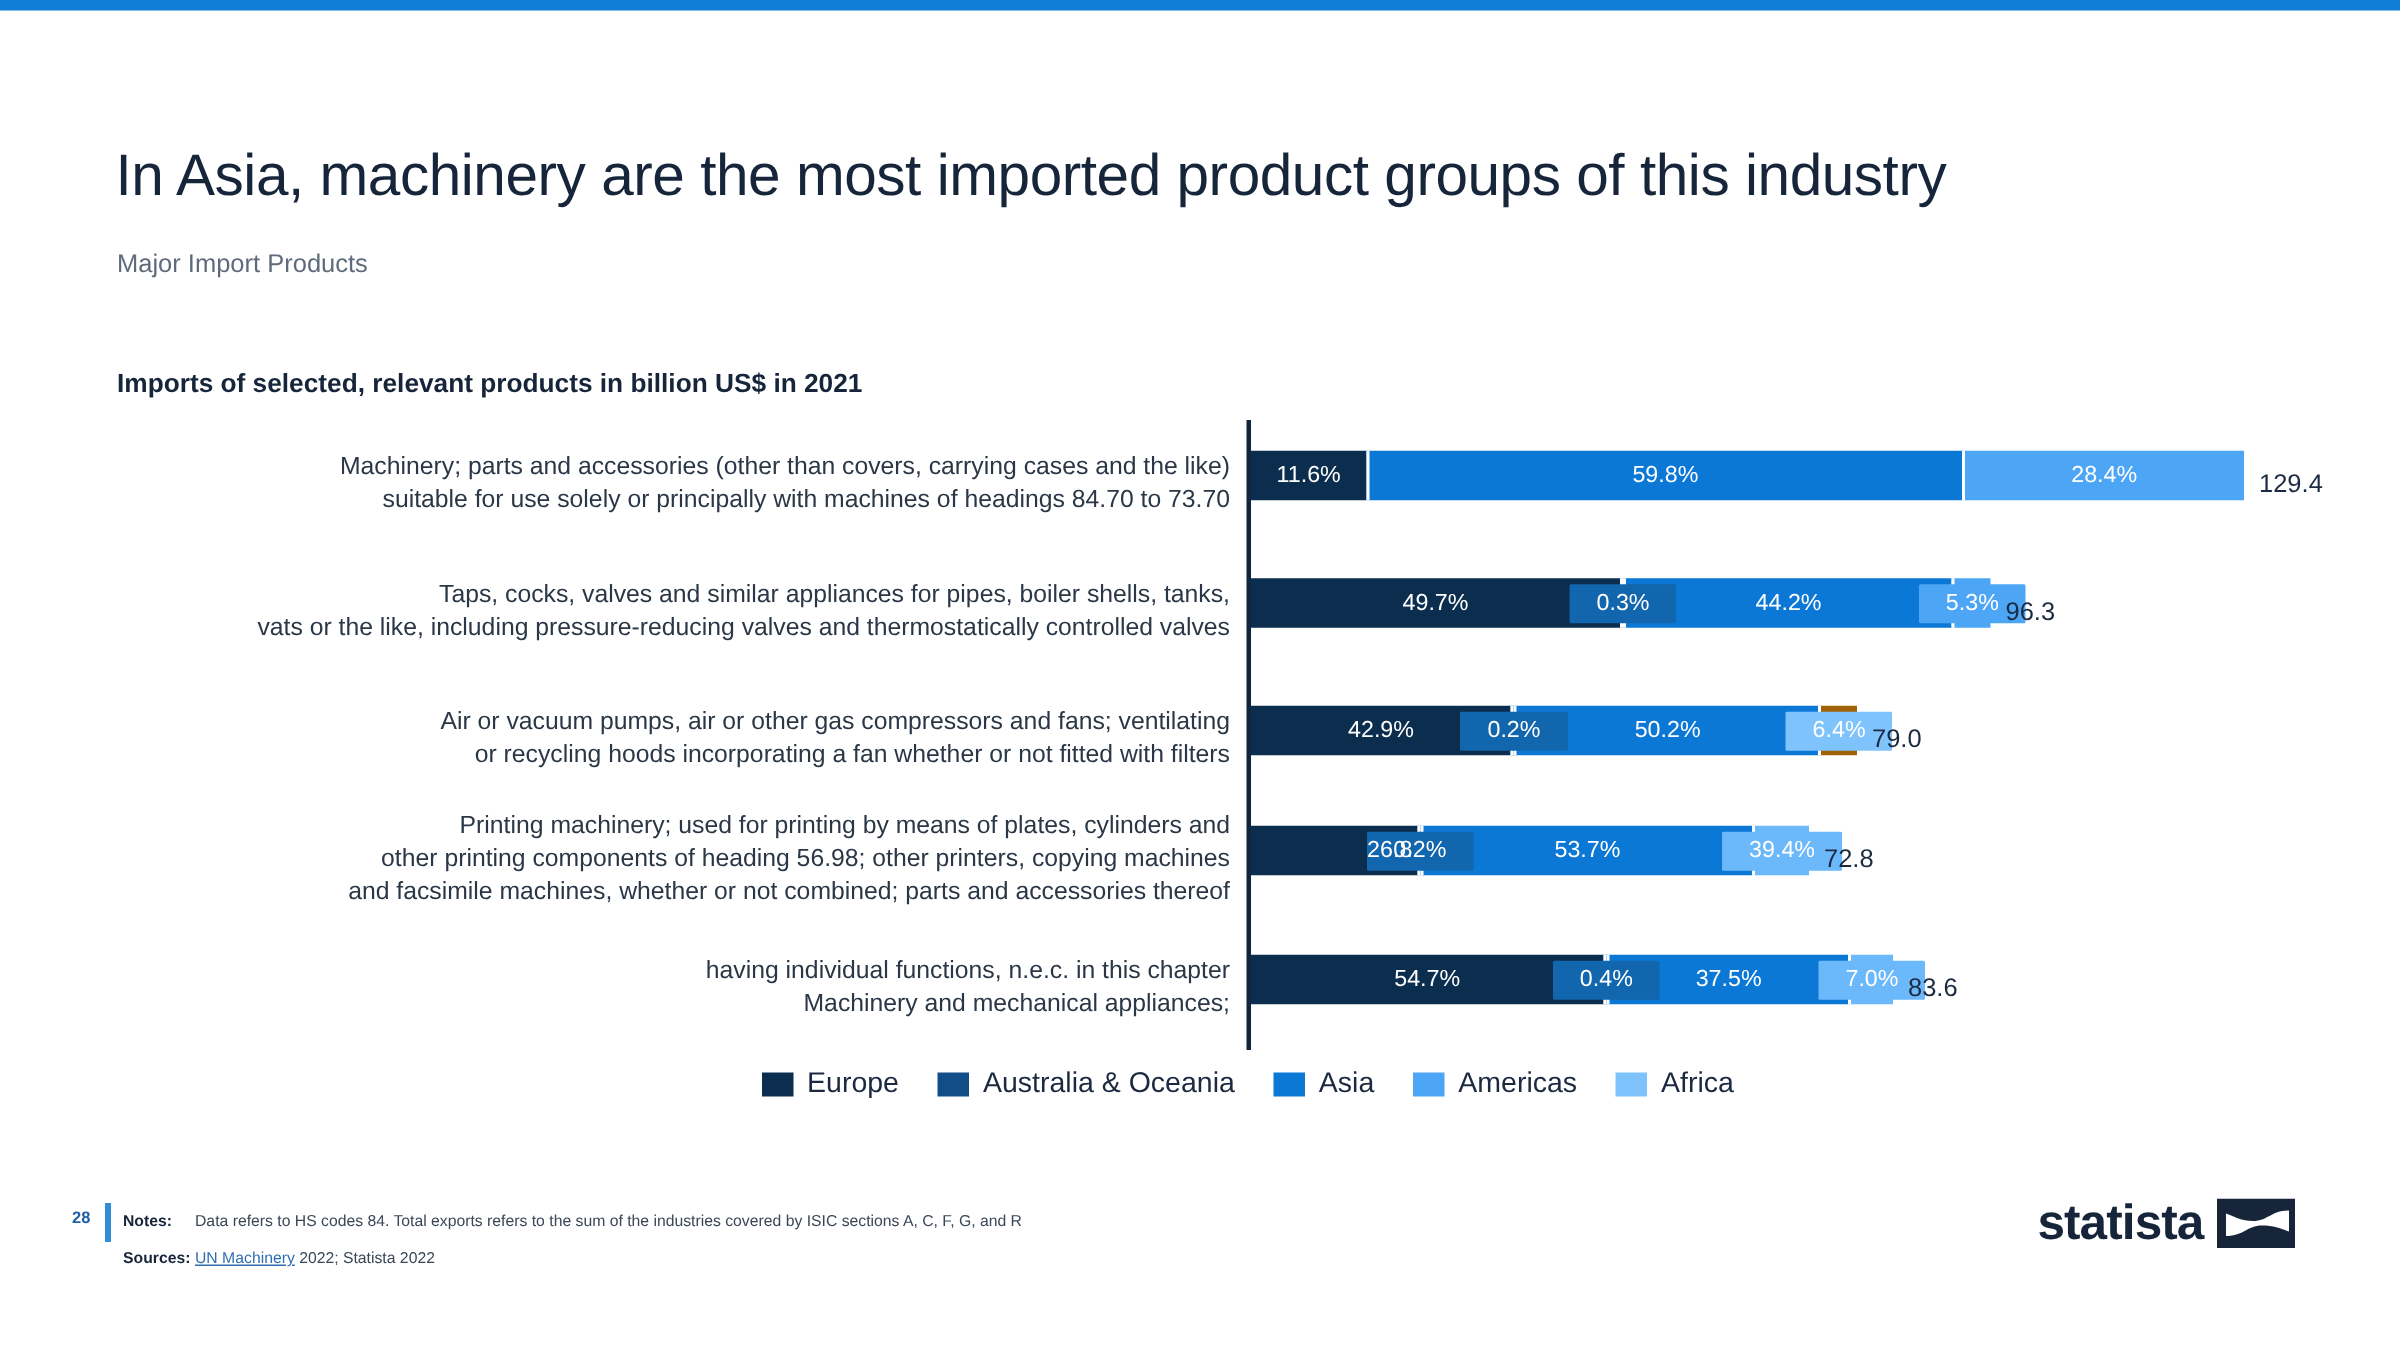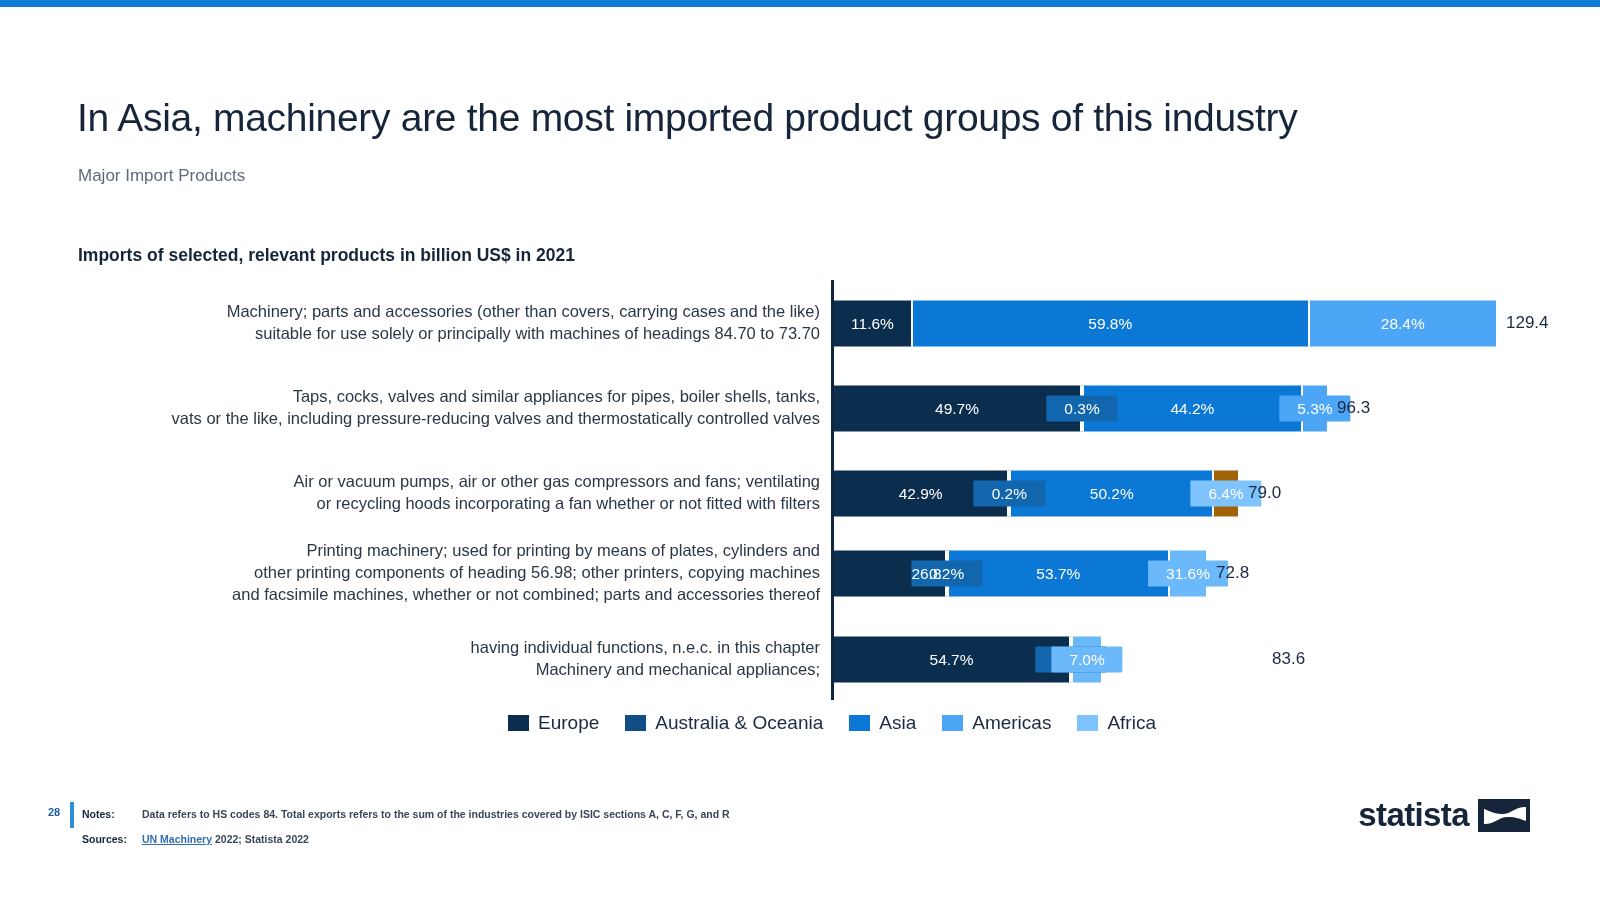--- a/index.html
+++ b/index.html
@@ -31,21 +31,21 @@
   .axis-line{position:absolute;left:753px;top:0;width:3px;height:420px;background:#10263f;}
 
   .row{position:absolute;left:0;width:1450px;height:62px;}
   .row-label{
     position:absolute;left:0;top:50%;transform:translateY(-50%);
     width:742px;text-align:right;
     font-size:16.5px;line-height:1.33;color:#2b3746;font-weight:400;
   }
   .bar{position:absolute;left:756px;top:50%;transform:translateY(-50%);height:45px;display:flex;}
   .seg{
-    height:46px;position:relative;display:flex;align-items:center;justify-content:center;
+    height:33px;position:relative;display:flex;align-items:center;justify-content:center;
     box-sizing:border-box;
   }
   .seg-label{
     font-size:15.5px;color:#ffffff;white-space:nowrap;
     position:relative;z-index:3;padding:2px 3px;
   }
   .seg-chip{
     position:absolute;left:50%;top:50%;transform:translate(-50%,-50%);
     padding:4px 18px;border-radius:1px;z-index:2;white-space:nowrap;
     font-size:15.5px;color:#fff;
@@ -67,21 +67,21 @@
   
   .footer{position:absolute;left:0;top:800px;width:1600px;height:80px;}
   .page-num{
     position:absolute;left:48px;top:6px;font-size:11px;font-weight:700;color:#1f5fa8;
   }
   .foot-rule{position:absolute;left:70px;top:2px;width:4px;height:26px;background:#2f8ed6;}
   .foot-row{position:absolute;left:82px;font-size:10.5px;color:#3b4757;display:flex;align-items:flex-start;}
   .foot-row.notes{top:8px;}
   .foot-row.sources{top:33px;}
   .foot-key{font-weight:700;color:#17253a;width:48px;flex:0 0 48px;}
-  .foot-val{margin-left:12px;font-weight:bold;}
+  .foot-val{margin-left:0;}
   .link{color:#2f6fb0;text-decoration:underline;}
 
   .logo{position:absolute;right:70px;top:-4px;display:flex;align-items:center;gap:9px;}
   .logo-word{font-size:33px;font-weight:700;color:#17253a;letter-spacing:-0.6px;}
   .logo-mark{width:52px;height:33px;display:block;}
 </style>
 </head>
 <body>
 
 <div id="slide">
@@ -165,36 +165,39 @@
             <div class="seg" style="width: 110.897px; background: rgb(12, 46, 78); justify-content: flex-end;">
               <span class="seg-label">26.8</span>
             </div>
             <div class="seg narrow" style="width: 0.827586px; background: rgb(18, 102, 173); border-left: 2px solid rgb(255, 255, 255);">
               <span class="seg-chip" style="background: rgb(18, 102, 173);">0.2%</span>
             </div>
             <div class="seg" style="width: 222.207px; background: rgb(12, 120, 214); border-left: 2px solid rgb(255, 255, 255);">
               <span class="seg-label">53.7%</span>
             </div>
             <div class="seg narrow" style="width: 38.069px; background: rgb(107, 184, 250); border-left: 2px solid rgb(255, 255, 255);">
-              <span class="seg-chip" style="background: rgb(107, 184, 250);">31.6%</span>
+              <span class="seg-chip" style="background: rgb(107, 184, 250);">39.4%</span>
             </div>
           </div>
           <div class="total" style="left: 1138px;">72.8</div>
         </div>
         <div class="row" style="top: 348px;">
           <div class="row-label">
             <div>having individual functions, n.e.c. in this chapter</div>
             <div>Machinery and mechanical appliances;</div>
           </div>
           <div class="bar" style="width: 428px;">
             <div class="seg" style="width: 235.056px; background: rgb(12, 46, 78);">
               <span class="seg-label">54.7%</span>
             </div>
             <div class="seg narrow" style="width: 1.71888px; background: rgb(18, 102, 173); border-left: 2px solid rgb(255, 255, 255);">
               <span class="seg-chip" style="background: rgb(18, 102, 173);">0.4%</span>
+            </div>
+            <div class="seg" style="width: 161.145px; background: rgb(12, 120, 214); border-left: 2px solid rgb(255, 255, 255);">
+              <span class="seg-label">37.5%</span>
             </div>
             <div class="seg narrow" style="width: 30.0803px; background: rgb(107, 184, 250); border-left: 2px solid rgb(255, 255, 255);">
               <span class="seg-chip" style="background: rgb(107, 184, 250);">7.0%</span>
             </div>
           </div>
           <div class="total" style="left: 1194px;">83.6</div>
         </div>
       </div>
   </div>
 

